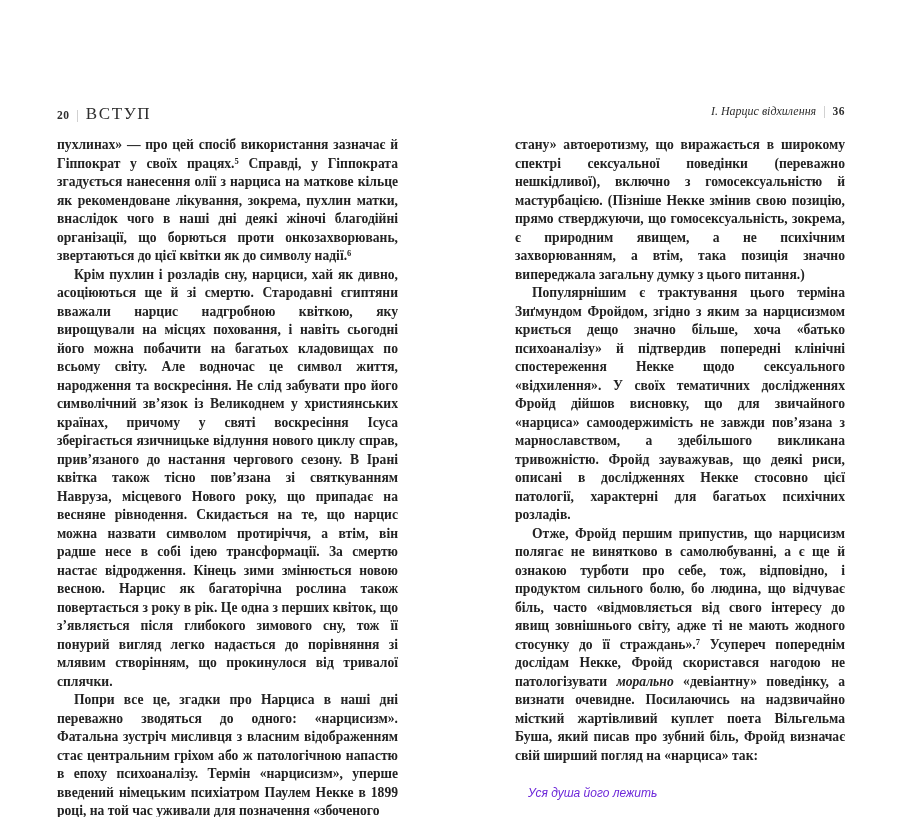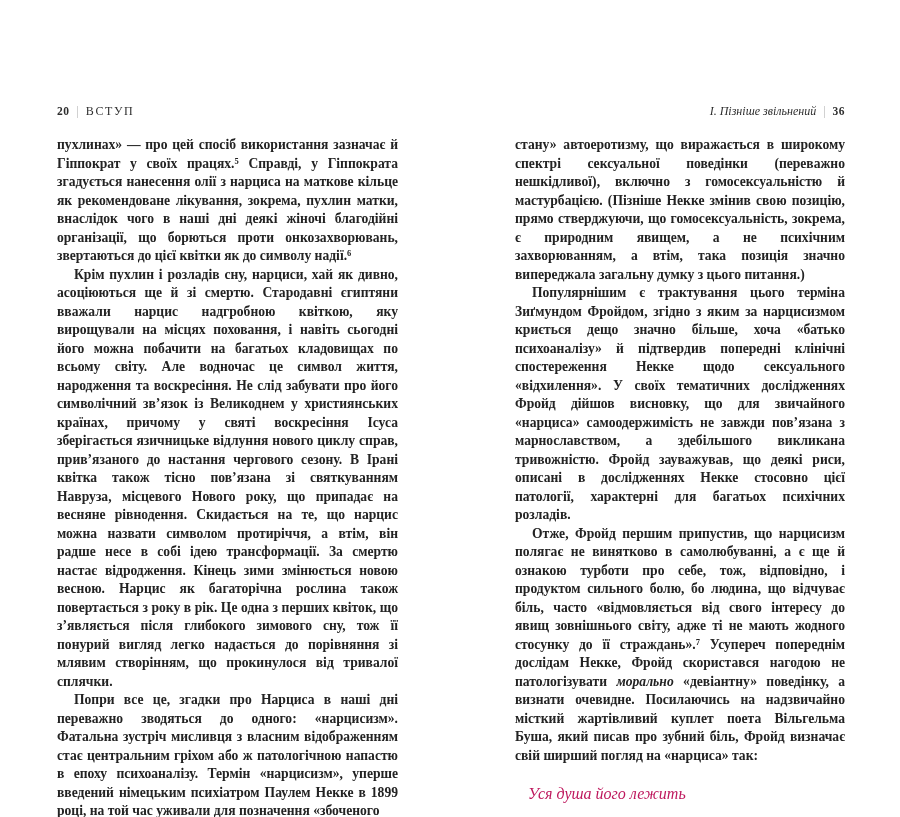--- a/index.html
+++ b/index.html
@@ -27,21 +27,21 @@
     color: #2e2e2e;
     height: 15px;
     white-space: nowrap;
   }
   .running-head .sep {
     color: #b4b4b4;
     margin: 0 7px;
     font-weight: 400;
   }
   .running-head .pagenum { font-weight: 700; letter-spacing: 0.5px; margin-top: 39px; }
-  .running-head .chapter-caps { letter-spacing: 1.6px; font-size: 12px; }
+  .running-head .chapter-caps { letter-spacing: 1.6px; font-size: 17px; }
   .running-head.right { text-align: right; }
   .running-head .chapter-italic { font-style: italic; font-size: 12px; }
 
   .body-text {
     margin-top: 17px;
     font-size: 13.6px;
     line-height: 18.5px;
     text-align: justify;
     text-justify: inter-word;
   }
@@ -50,44 +50,44 @@
   .para sup {
     font-size: 8.5px;
     line-height: 0;
     vertical-align: 4px;
   }
   .para em { font-style: italic; }
 
   .quote {
     margin-top: 17px;
     padding-left: 13px;
-    font-family: Liberation Serif, serif;
+    font-family: Liberation Sans, sans-serif;
     font-style: italic;
-    font-size: 16px;
+    font-size: 12px;
     line-height: 23px;
-    color: #be185d;
+    color: #6d28d9;
   }
 </style>
 </head>
 <body>
 
 <section class="page page-left">
   <header class="running-head left">
     <span class="pagenum">20</span><span class="sep">|</span><span class="chapter-caps">ВСТУП</span>
   </header>
   <div class="body-text" id="left-body">
       <p class="para"><span>пухлинах» — про цей спосіб використання зазначає й Гіппократ у своїх працях.</span><sup>5</sup><span> Справді, у Гіппократа згадується нанесення олії з нарциса на маткове кільце як рекомендоване лікування, зокрема, пухлин матки, внаслідок чого в наші дні деякі жіночі благодійні організації, що борються проти онкозахворювань, звертаються до цієї квітки як до символу надії.</span><sup>6</sup></p>
       <p class="para indent"><span>Крім пухлин і розладів сну, нарциси, хай як дивно, асоціюються ще й зі смертю. Стародавні єгиптяни вважали нарцис надгробною квіткою, яку вирощували на місцях поховання, і навіть сьогодні його можна побачити на багатьох кладовищах по всьому світу. Але водночас це символ життя, народження та воскресіння. Не слід забувати про його символічний зв’язок із Великоднем у християнських країнах, причому у святі воскресіння Ісуса зберігається язичницьке відлуння нового циклу справ, прив’язаного до настання чергового сезону. В Ірані квітка також тісно пов’язана зі святкуванням Навруза, місцевого Нового року, що припадає на весняне рівнодення. Скидається на те, що нарцис можна назвати символом протиріччя, а втім, він радше несе в собі ідею трансформації. За смертю настає відродження. Кінець зими змінюється новою весною. Нарцис як багаторічна рослина також повертається з року в рік. Це одна з перших квіток, що з’являється після глибокого зимового сну, тож її понурий вигляд легко надається до порівняння зі млявим створінням, що прокинулося від тривалої сплячки.</span></p>
       <p class="para indent"><span>Попри все це, згадки про Нарциса в наші дні переважно зводяться до одного: «нарцисизм». Фатальна зустріч мисливця з власним відображенням стає центральним гріхом або ж патологічною напастю в епоху психоаналізу. Термін «нарцисизм», уперше введений німецьким психіатром Паулем Некке в 1899 році, на той час уживали для позначення «збоченого</span></p>
     </div>
 </section>
 
 <section class="page page-right">
   <header class="running-head right">
-    <span class="chapter-italic">І. Пізніше звільнений</span><span class="sep">|</span><span class="pagenum">36</span>
+    <span class="chapter-italic">І. Нарцис відхилення</span><span class="sep">|</span><span class="pagenum">36</span>
   </header>
   <div class="body-text" id="right-body">
       <p class="para"><span>стану» автоеротизму, що виражається в широкому спектрі сексуальної поведінки (переважно нешкідливої), включно з гомосексуальністю й мастурбацією. (Пізніше Некке змінив свою позицію, прямо стверджуючи, що гомосексуальність, зокрема, є природним явищем, а не психічним захворюванням, а втім, така позиція значно випереджала загальну думку з цього питання.)</span></p>
       <p class="para indent"><span>Популярнішим є трактування цього терміна Зиґмундом Фройдом, згідно з яким за нарцисизмом криється дещо значно більше, хоча «батько психоаналізу» й підтвердив попередні клінічні спостереження Некке щодо сексуального «відхилення». У своїх тематичних дослідженнях Фройд дійшов висновку, що для звичайного «нарциса» самоодержимість не завжди пов’язана з марнославством, а здебільшого викликана тривожністю. Фройд зауважував, що деякі риси, описані в дослідженнях Некке стосовно цієї патології, характерні для багатьох психічних розладів.</span></p>
       <p class="para indent"><span>Отже, Фройд першим припустив, що нарцисизм полягає не винятково в самолюбуванні, а є ще й ознакою турботи про себе, тож, відповідно, і продуктом сильного болю, бо людина, що відчуває біль, часто «відмовляється від свого інтересу до явищ зовнішнього світу, адже ті не мають жодного стосунку до її страждань».</span><sup>7</sup><span> Усупереч попереднім дослідам Некке, Фройд скористався нагодою не патологізувати </span><em>морально</em><span> «девіантну» поведінку, а визнати очевидне. Посилаючись на надзвичайно місткий жартівливий куплет поета Вільгельма Буша, який писав про зубний біль, Фройд визначає свій ширший погляд на «нарциса» так:</span></p>
     </div>
   <div class="quote" id="quote-block">
       <div>Уся душа його лежить</div>
     </div>
 </section>

